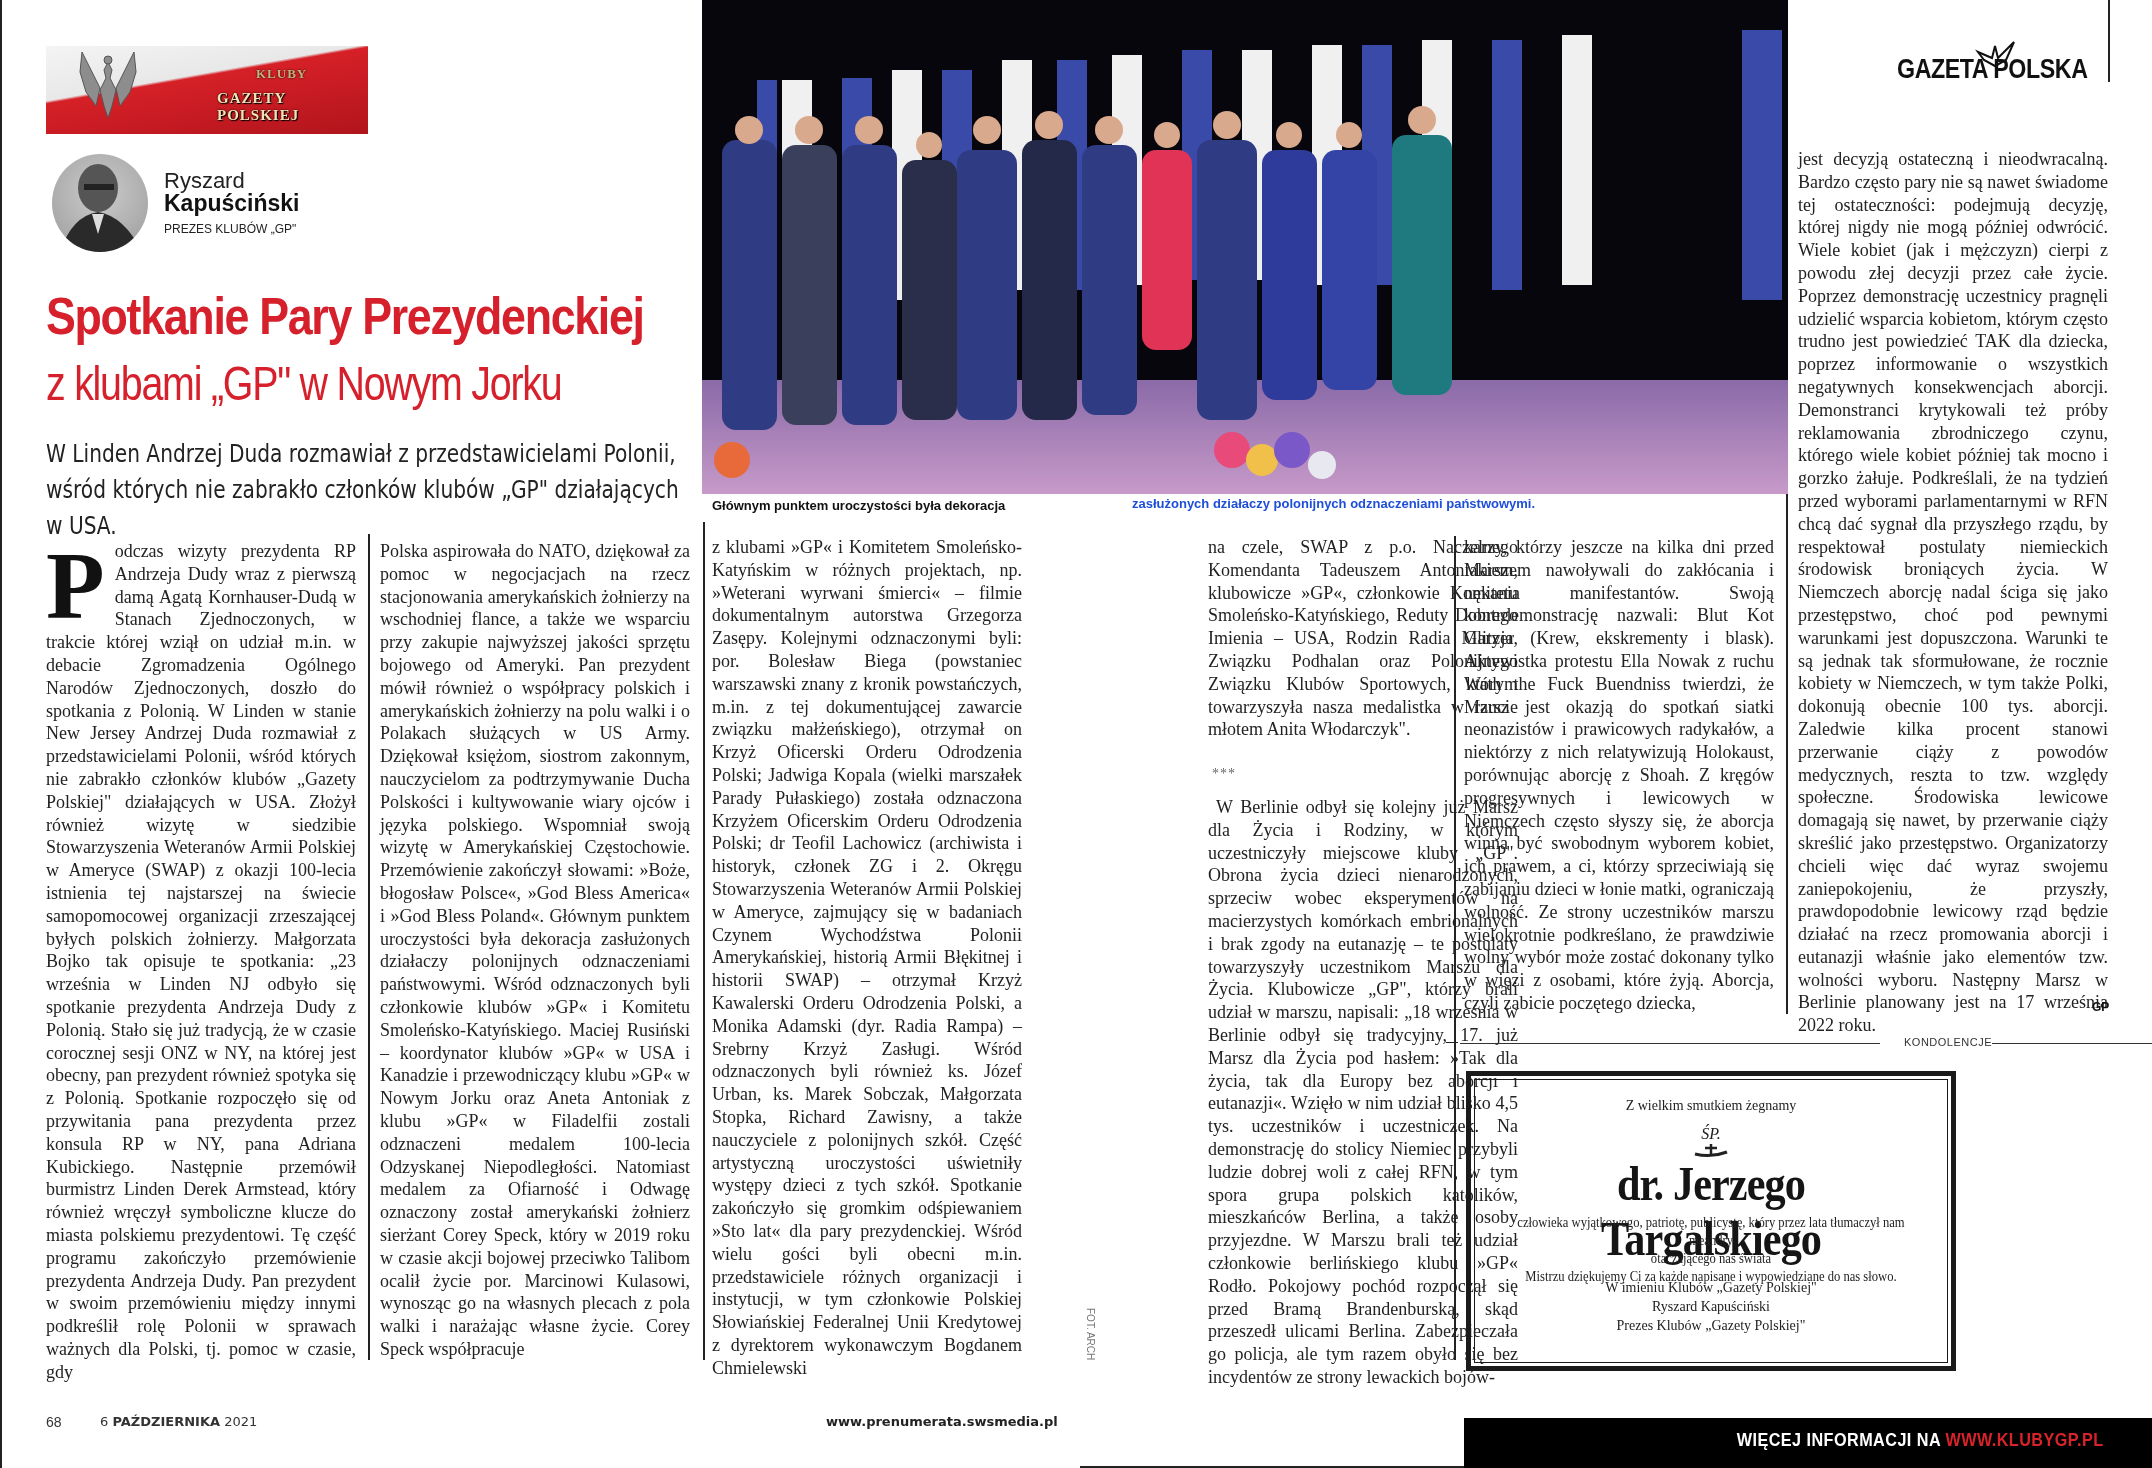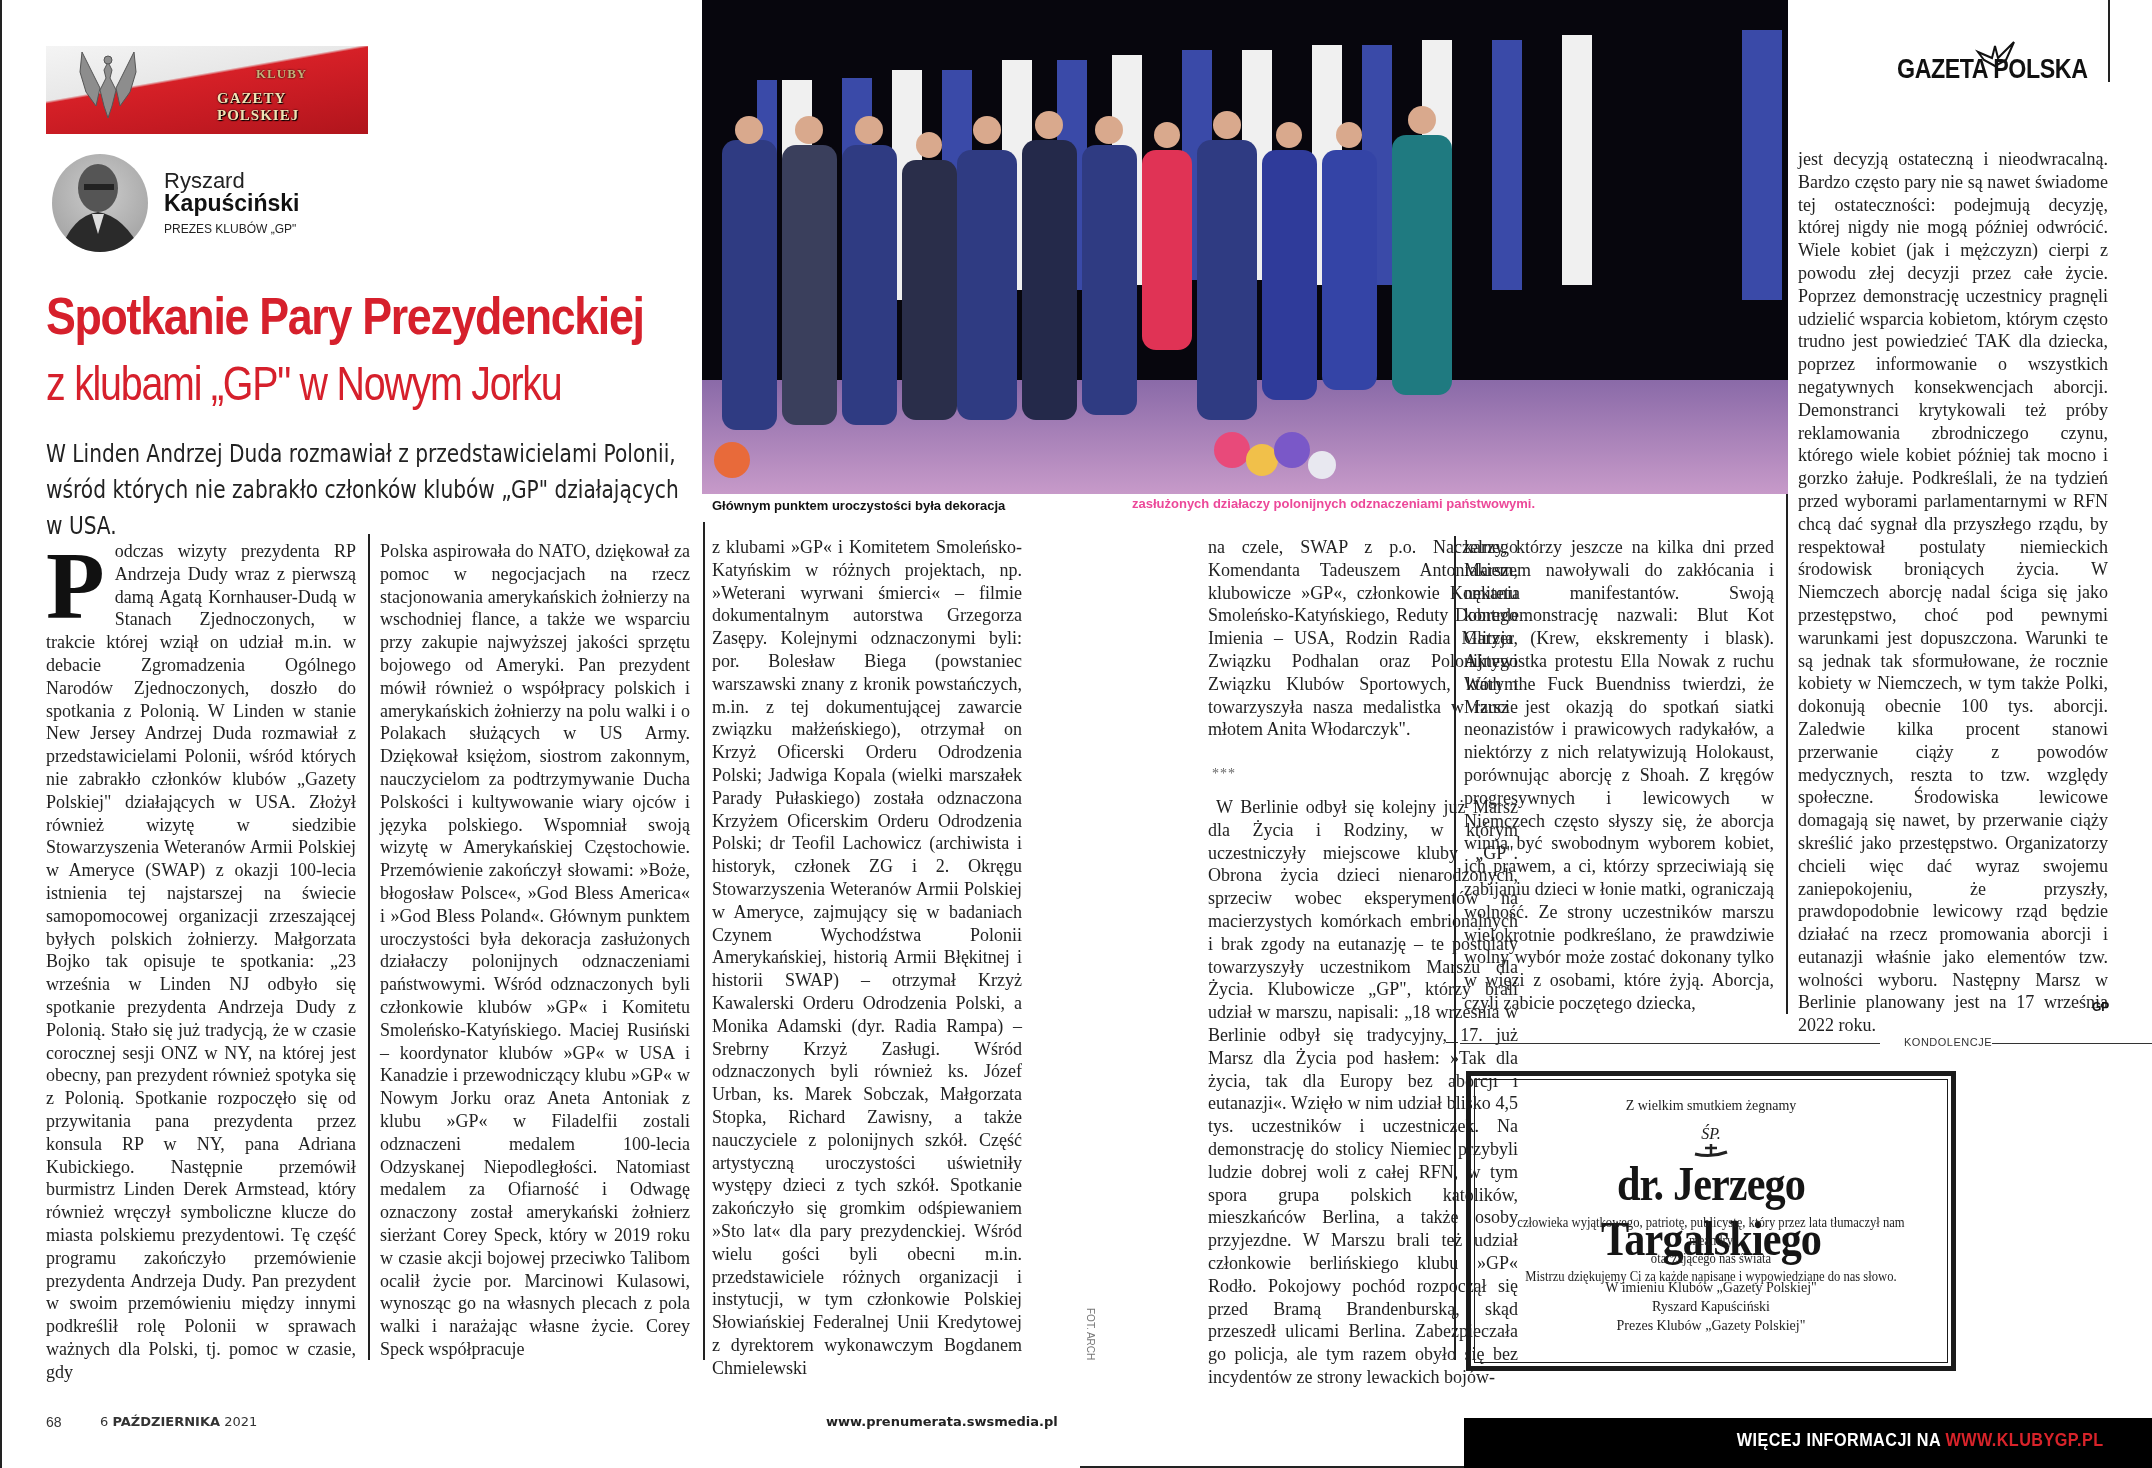--- a/index.html
+++ b/index.html
@@ -29,21 +29,21 @@
   .col4{left:1164px;top:536px;width:310px;margin-left:44px;}
   .col5{left:1464px;top:536px;width:310px;}
   .col6{left:1798px;top:148px;width:310px;}
   .dropcap{float:left;font:bold 96px/80px "Liberation Serif",serif;margin:6px 10px 0 0;color:#111;}
   .stars{font-size:14px;color:#666;margin:22px 0 10px 4px;letter-spacing:1px;}
   .indent{text-indent:8px;}
   .rule{position:absolute;background:#222;width:2px;}
   
   .photo{left:702px;top:0;width:1086px;height:494px;overflow:hidden;background:#06050c;}
   .caption1{left:712px;top:498px;font:bold 13px "Liberation Sans",sans-serif;color:#111;}
-  .caption2{left:1132px;top:496px;font:bold 13px "Liberation Sans",sans-serif;color:#ec4899;}
+  .caption2{left:1132px;top:496px;font:bold 13px "Liberation Sans",sans-serif;color:#1d4ed8;}
   .fot{left:1096px;top:1308px;font:10px "Liberation Sans",sans-serif;color:#777;transform:rotate(90deg);transform-origin:left top;}
   
   .logo{left:1897px;top:54px;font:bold 27px "Liberation Sans",sans-serif;color:#111;letter-spacing:-0.5px;transform:scaleX(0.86);transform-origin:left;white-space:nowrap;}
   .logo-bird{left:1970px;top:38px;width:50px;height:30px;}
   .top-rule{left:2108px;top:0;width:2px;height:82px;background:#222;}
   .gp-sign{left:2092px;top:1000px;font:bold 12px "Liberation Sans",sans-serif;color:#111;}
   
   .kond-label{left:1904px;top:1036px;font:11px "Liberation Sans",sans-serif;color:#333;letter-spacing:0.5px;}
   .kond-line-l{left:1460px;top:1043px;width:420px;height:1px;background:#333;}
   .kond-line-r{left:1992px;top:1043px;width:160px;height:1px;background:#333;}

